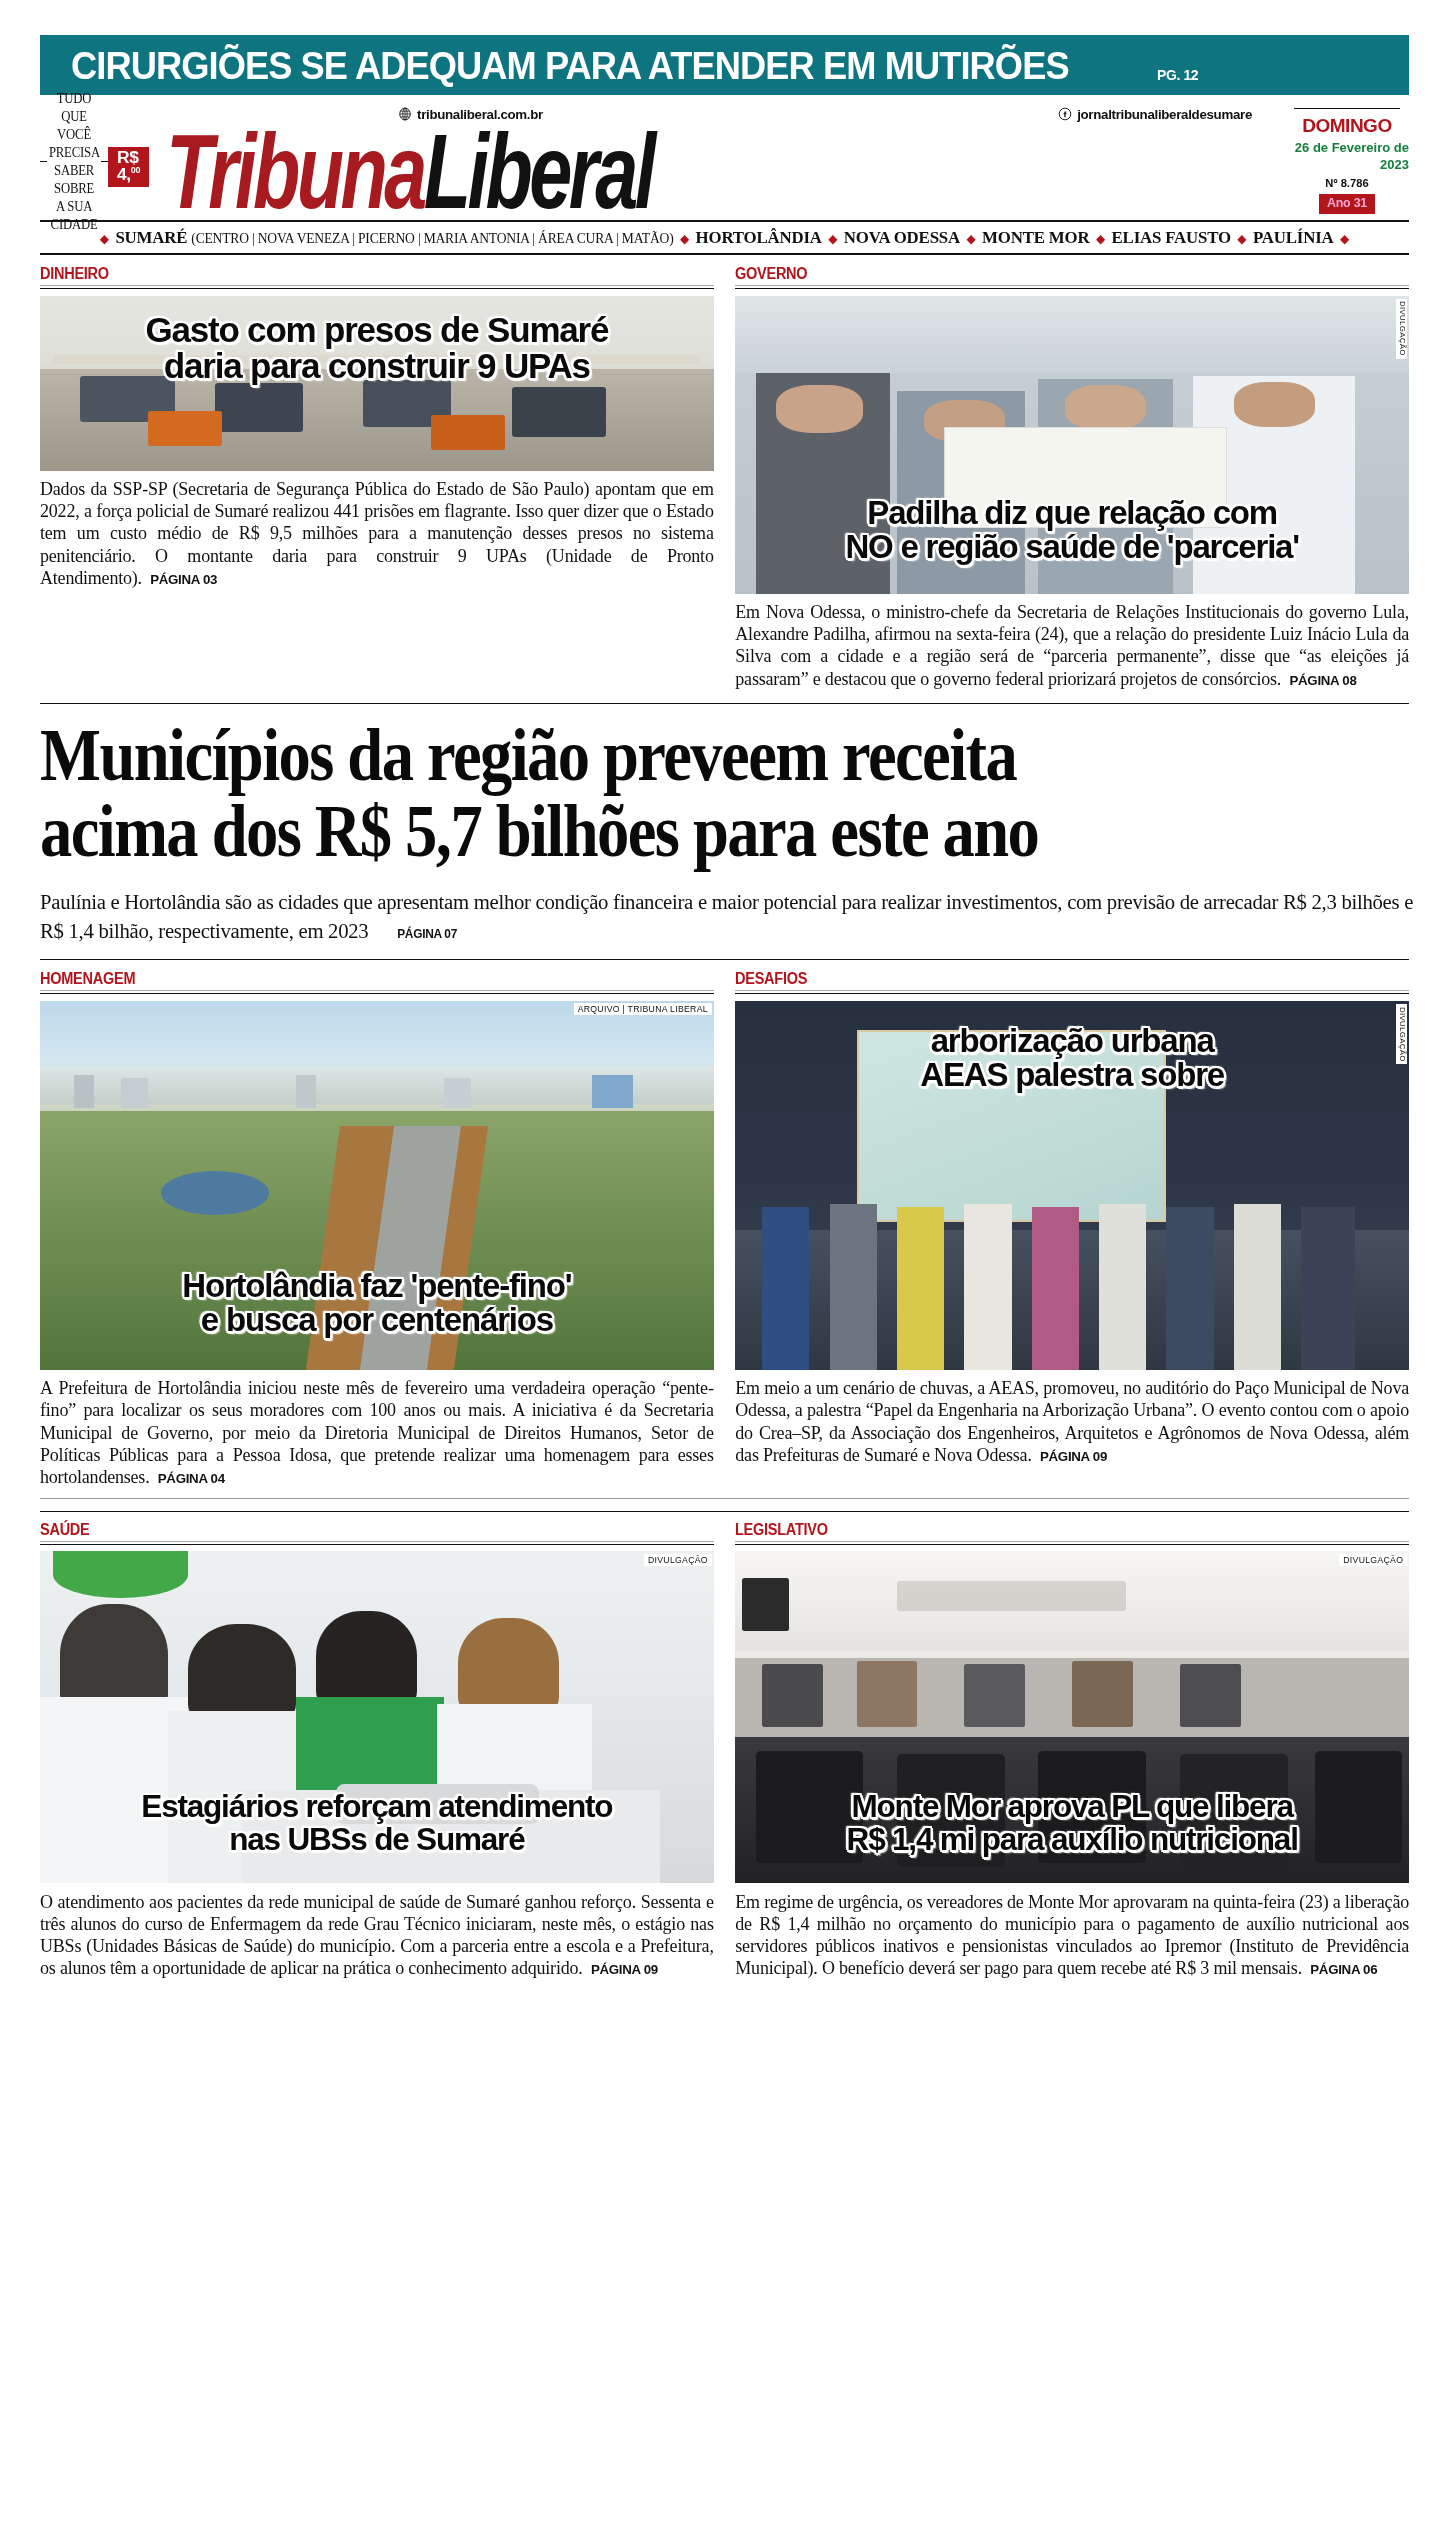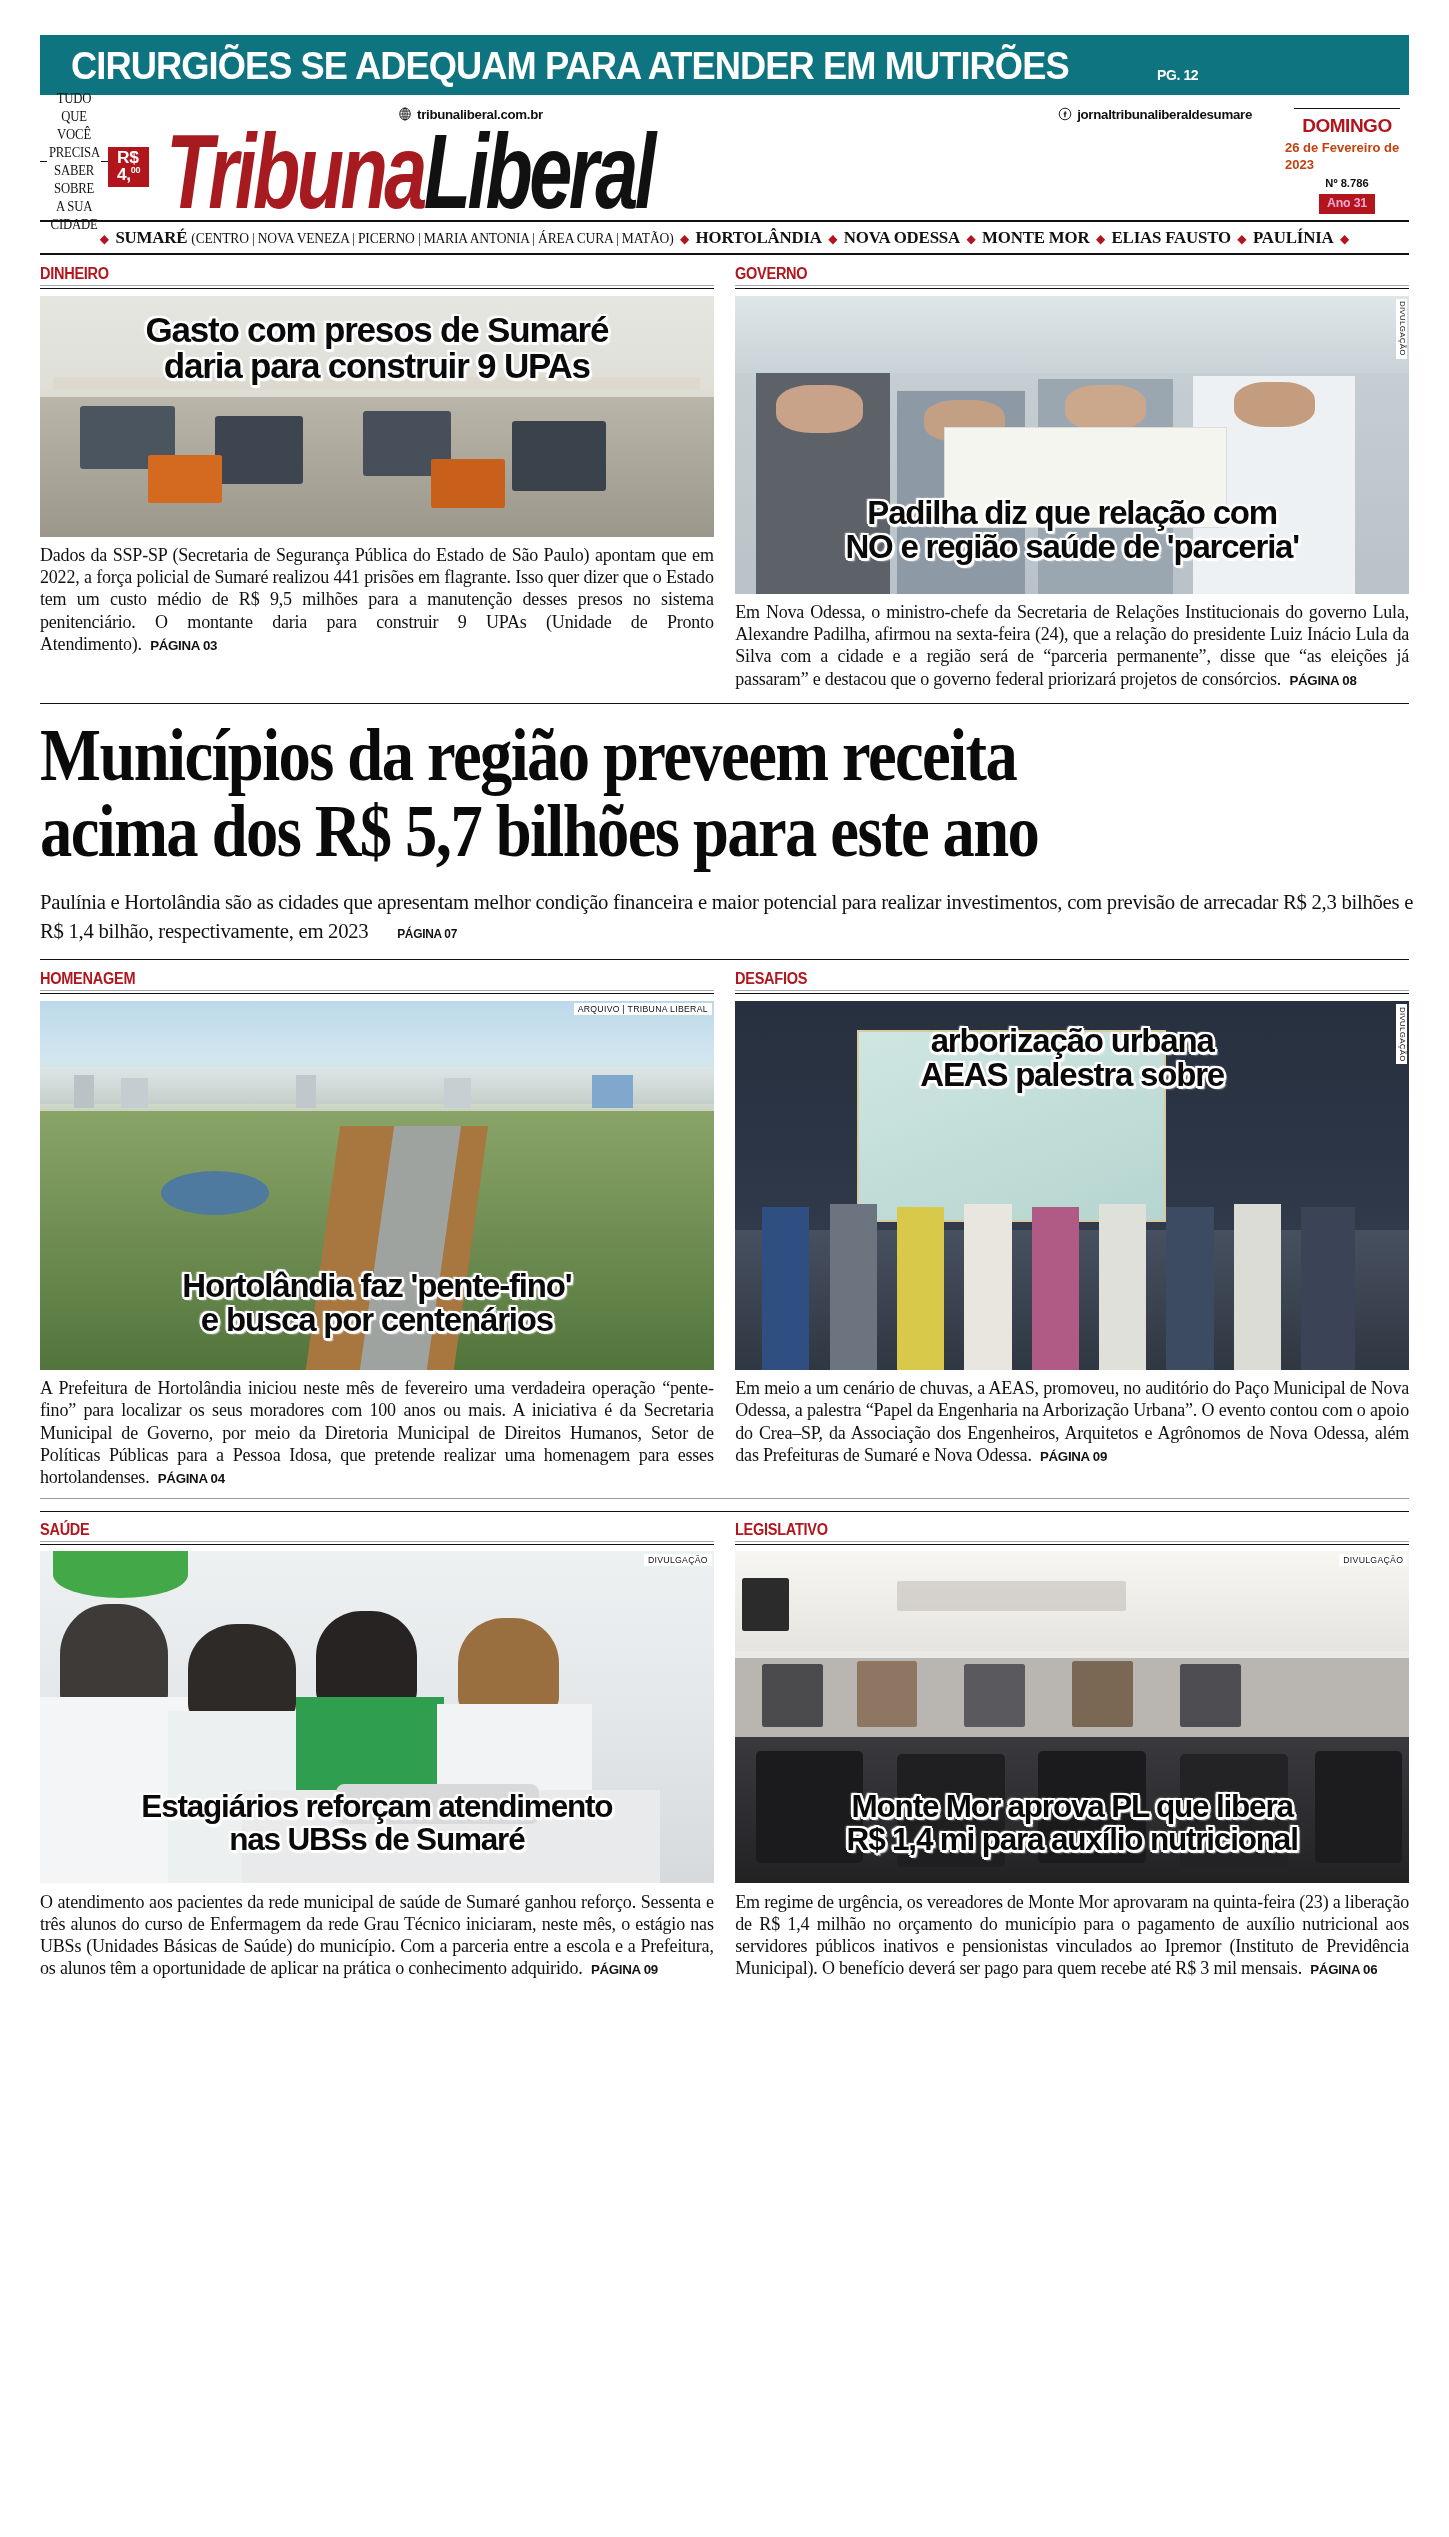--- a/index.html
+++ b/index.html
@@ -147,23 +147,23 @@
     font-size: 19px;
     letter-spacing: -0.5px;
     margin-top: 6.6px;
     line-height: 1.1;
   }
   .mh-datelines {
     font-family: "Liberation Sans", sans-serif;
     font-weight: bold;
     font-size: 13px;
     line-height: 1.28;
-    text-align: left;
+    text-align: right;
     margin-top: 3.3px;
-    color: #c2410c;
+    color: #15803d;
   }
   .mh-issue {
     font-family: "Liberation Sans", sans-serif;
     font-weight: bold;
     font-size: 11.2px;
     margin-top: 3.3px;
     color: #111;
   }
   .mh-year {
     margin-top: 5.8px;
@@ -402,21 +402,21 @@
   </div>
 
   <div class="content">
     <div class="two-col">
 
       <div class="col">
         <div class="sec-label">DINHEIRO</div>
         <div class="sec-rule-thin"></div>
         <div class="sec-rule-thick"></div>
 
-        <div class="photo" style="height:241px;">
+        <div class="photo" style="height:175px;">
           <div class="scene" style="background:linear-gradient(180deg,#e6e6e1 0%,#dfdfd8 38%,#c9c6bc 55%,#b7b2a6 100%);">
             <div style="position:absolute;left:0;top:42%;width:100%;height:58%;background:linear-gradient(180deg,#bab5a9,#9c978b);"></div>
             <div style="position:absolute;left:6%;top:46%;width:14%;height:26%;background:#4b5560;border-radius:3.3px;"></div>
             <div style="position:absolute;left:26%;top:50%;width:13%;height:28%;background:#3d4650;border-radius:3.3px;"></div>
             <div style="position:absolute;left:48%;top:48%;width:13%;height:27%;background:#47505a;border-radius:3.3px;"></div>
             <div style="position:absolute;left:70%;top:52%;width:14%;height:29%;background:#3a434c;border-radius:3.3px;"></div>
             <div style="position:absolute;left:16%;top:66%;width:11%;height:20%;background:#d46a1f;border-radius:2.5px;"></div>
             <div style="position:absolute;left:58%;top:68%;width:11%;height:20%;background:#c8601b;border-radius:2.5px;"></div>
             <div style="position:absolute;left:2%;top:34%;width:96%;height:5%;background:#ddd9cf;"></div>
           </div>

